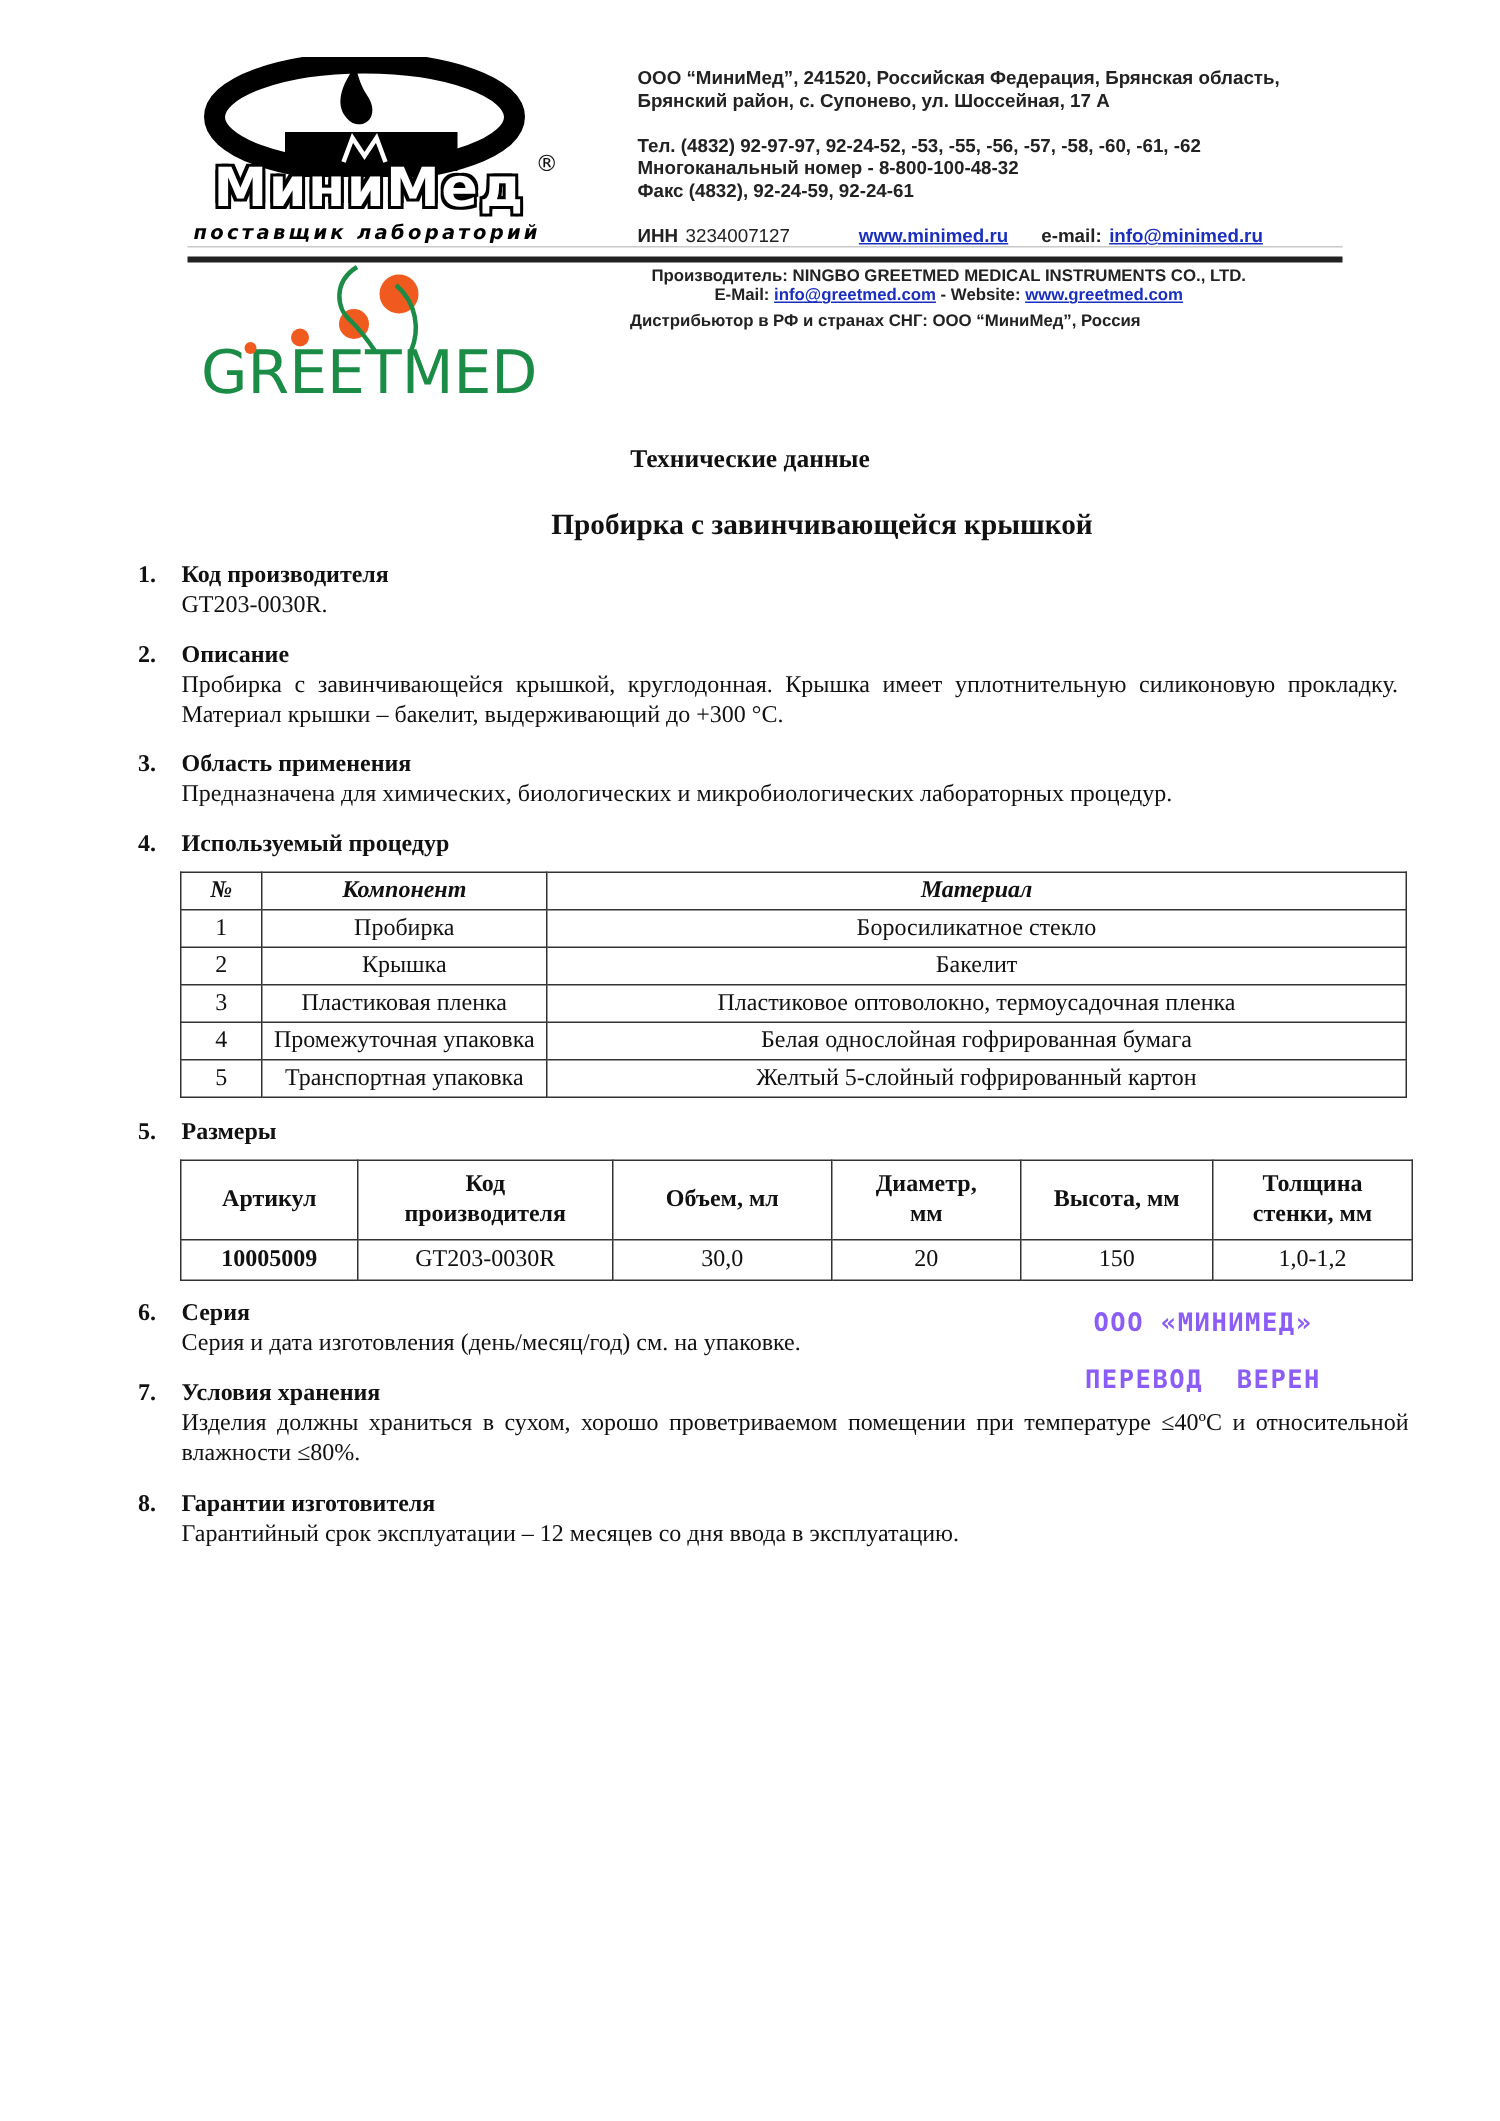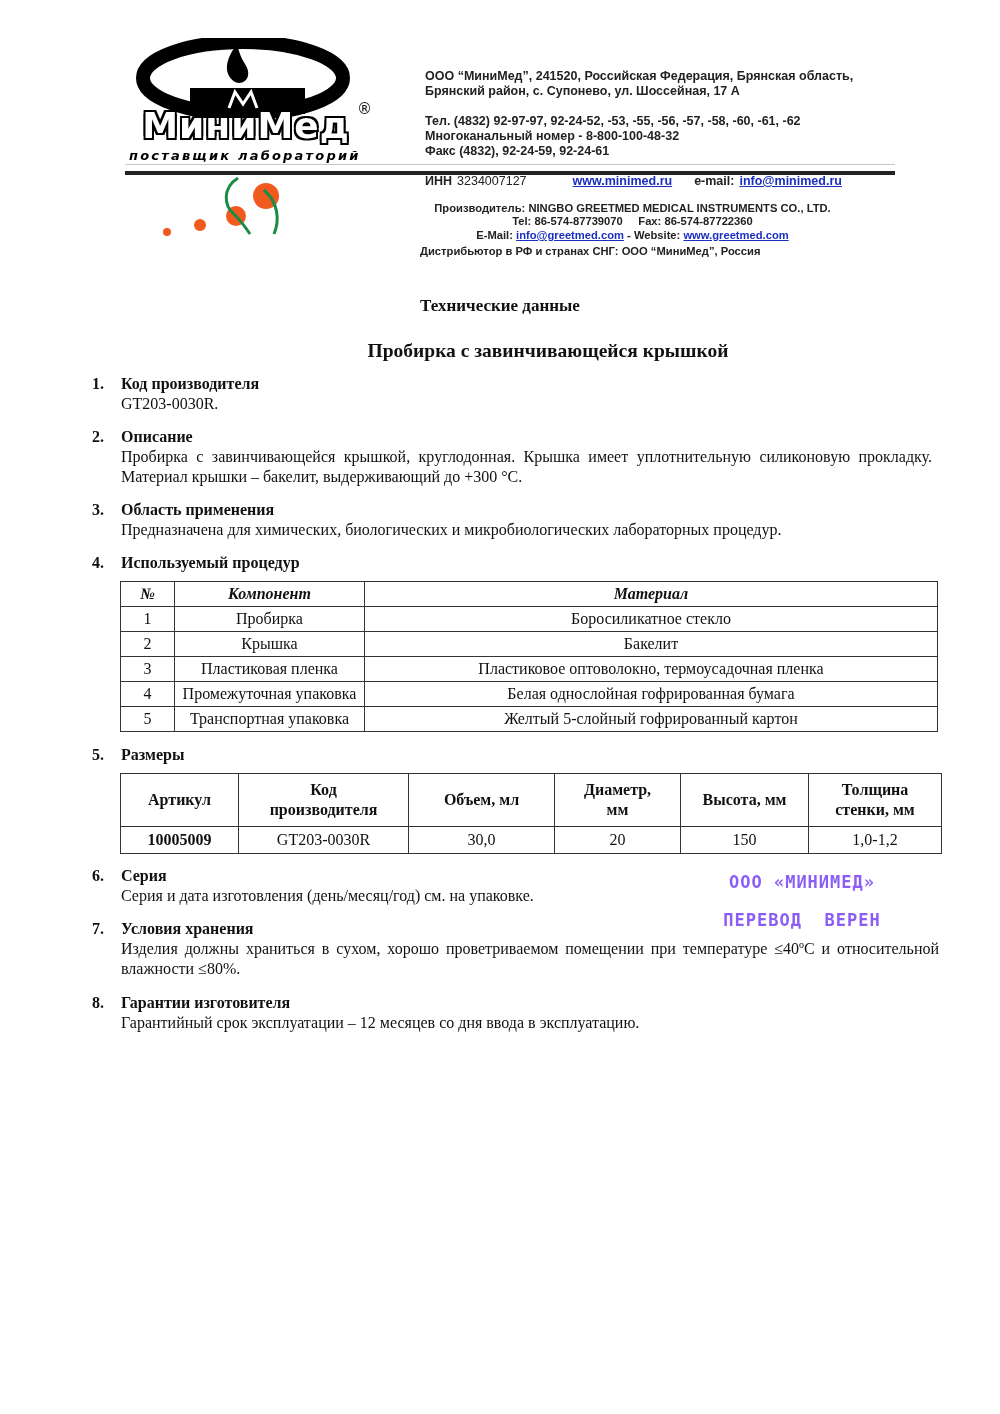--- a/index.html
+++ b/index.html
@@ -1,18 +1,18 @@
 <!DOCTYPE html>
 <html><head>
 <meta charset="utf-8">
 <style>
   html, body { margin: 0; padding: 0; background: #ffffff; }
   body { width: 1000px; height: 1414px; position: relative; overflow: hidden; color: #111; }
   .abs { position: absolute; }
-  .sans { font-family: "Liberation Sans", "DejaVu Sans", sans-serif; margin-top: 24px; }
+  .sans { font-family: "Liberation Sans", "DejaVu Sans", sans-serif; }
   .serif { font-family: "Liberation Serif", "DejaVu Serif", serif; }
 
   
   #minimed-logo { left: 125px; top: 38px; width: 255px; height: 128px; }
   .mm-wordmark {
     position: absolute; left: 2px; top: 70px; width: 238px; height: 36px;
     font-family: "DejaVu Sans", sans-serif; font-weight: bold; font-size: 36px;
     letter-spacing: 1px; color: #fff; line-height: 36px; text-align: center;
     -webkit-text-stroke: 2px #000; paint-order: stroke fill;
     text-shadow: 0 0 0 #000, 2px 2px 0 #000, -2px 2px 0 #000, 2px -2px 0 #000, -2px -2px 0 #000;
@@ -107,28 +107,28 @@
 
 <div id="greetmed-logo" class="abs">
   <svg width="220" height="60" viewBox="0 0 220 60" style="position:absolute;left:0;top:0;">
     <circle cx="34" cy="8" r="0" fill="#f05a1e"></circle>
     <circle cx="72" cy="49" r="6" fill="#f05a1e"></circle>
     <circle cx="108" cy="40" r="10" fill="#f05a1e"></circle>
     <circle cx="138" cy="20" r="13" fill="#f05a1e"></circle>
     <path d="M110 2 C94 12, 96 30, 106 38 C114 46, 118 52, 122 58" fill="none" stroke="#1a8c46" stroke-width="3"></path>
     <path d="M136 14 C150 26, 152 44, 146 58" fill="none" stroke="#1a8c46" stroke-width="3"></path>
   </svg>
+  <div class="gm-text">GREETMED</div>
   <svg width="10" height="10" style="position:absolute;left:34px;top:51px;">
       <circle cx="5" cy="5" r="4" fill="#f05a1e"></circle>
     </svg>
 </div>
 
 <div id="greetmed-info" class="abs sans">
   <div>Производитель: NINGBO GREETMED MEDICAL INSTRUMENTS CO., LTD.</div>
-  <div style="white-space:pre;">Tel: 86-574-87739070     Fax: 86-574-87722360</div>
   <div>
     <span>E-Mail:</span>
     <a class="link">info@greetmed.com</a>
     <span>- Website:</span>
     <a class="link">www.greetmed.com</a>
   </div>
   <div class="dist">Дистрибьютор в РФ и странах СНГ: ООО “МиниМед”, Россия</div>
 </div>
 
 <div class="abs serif title-small">Технические данные</div>

